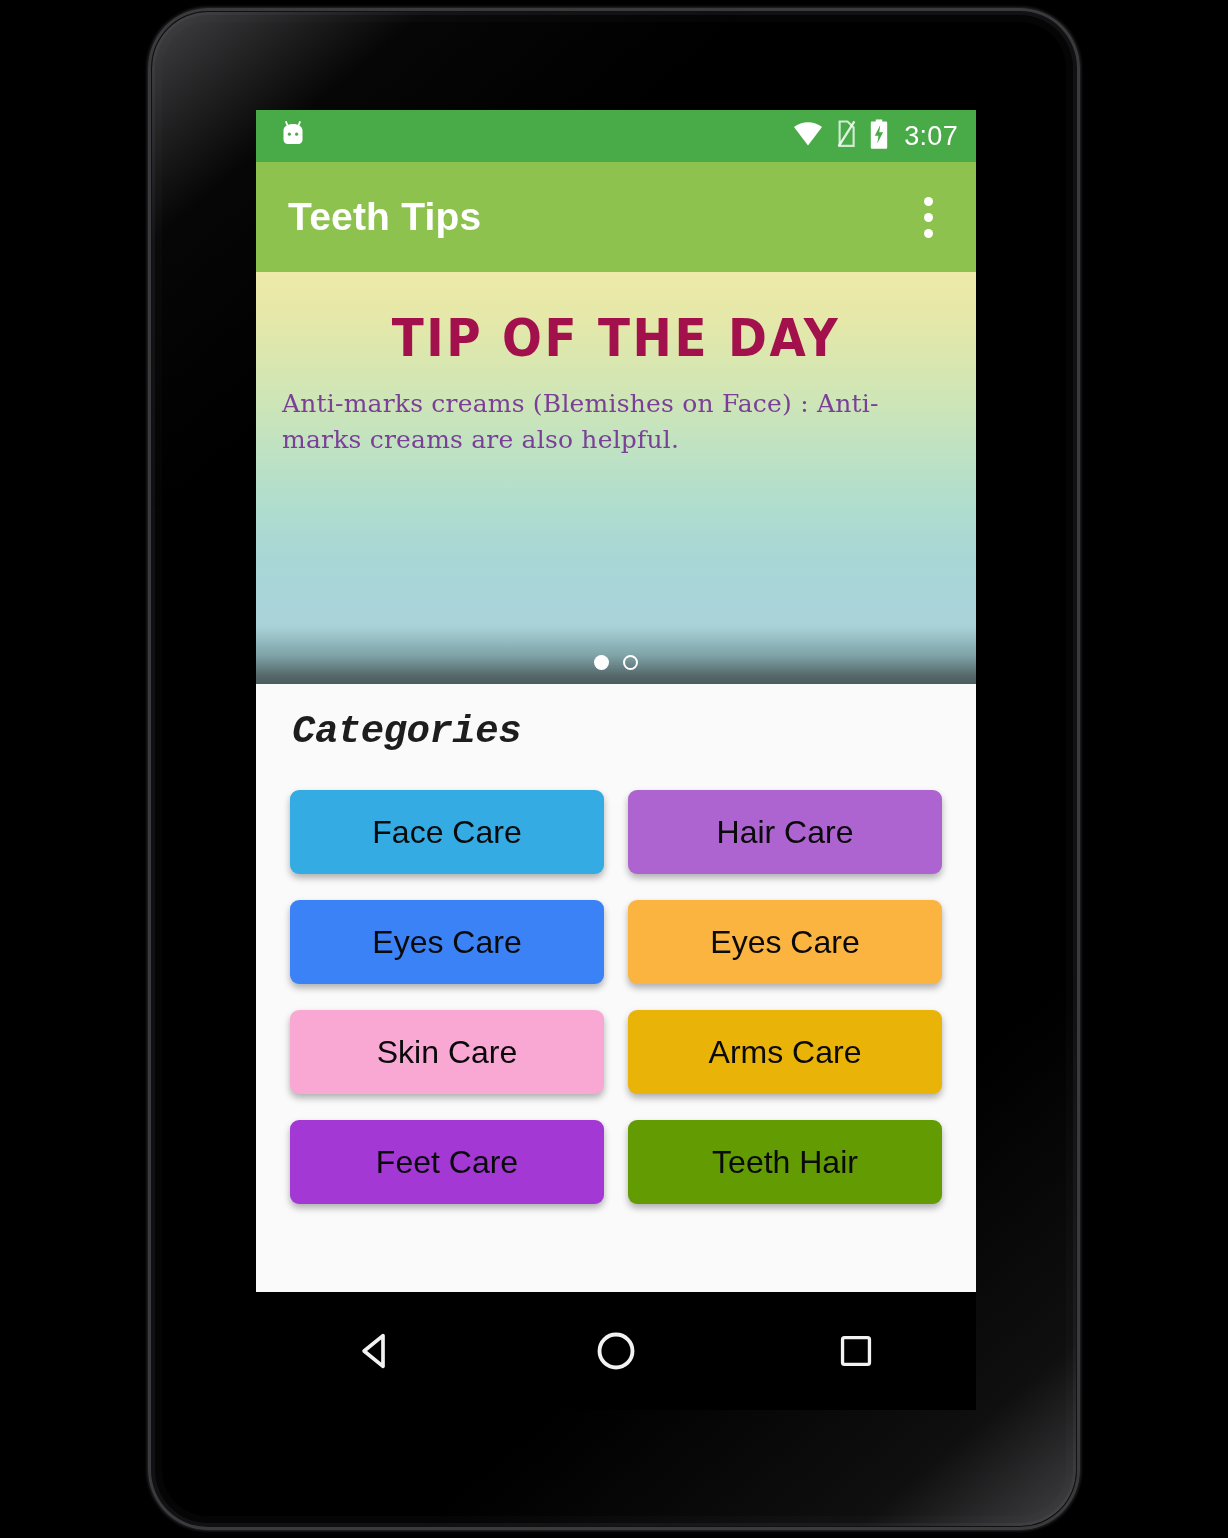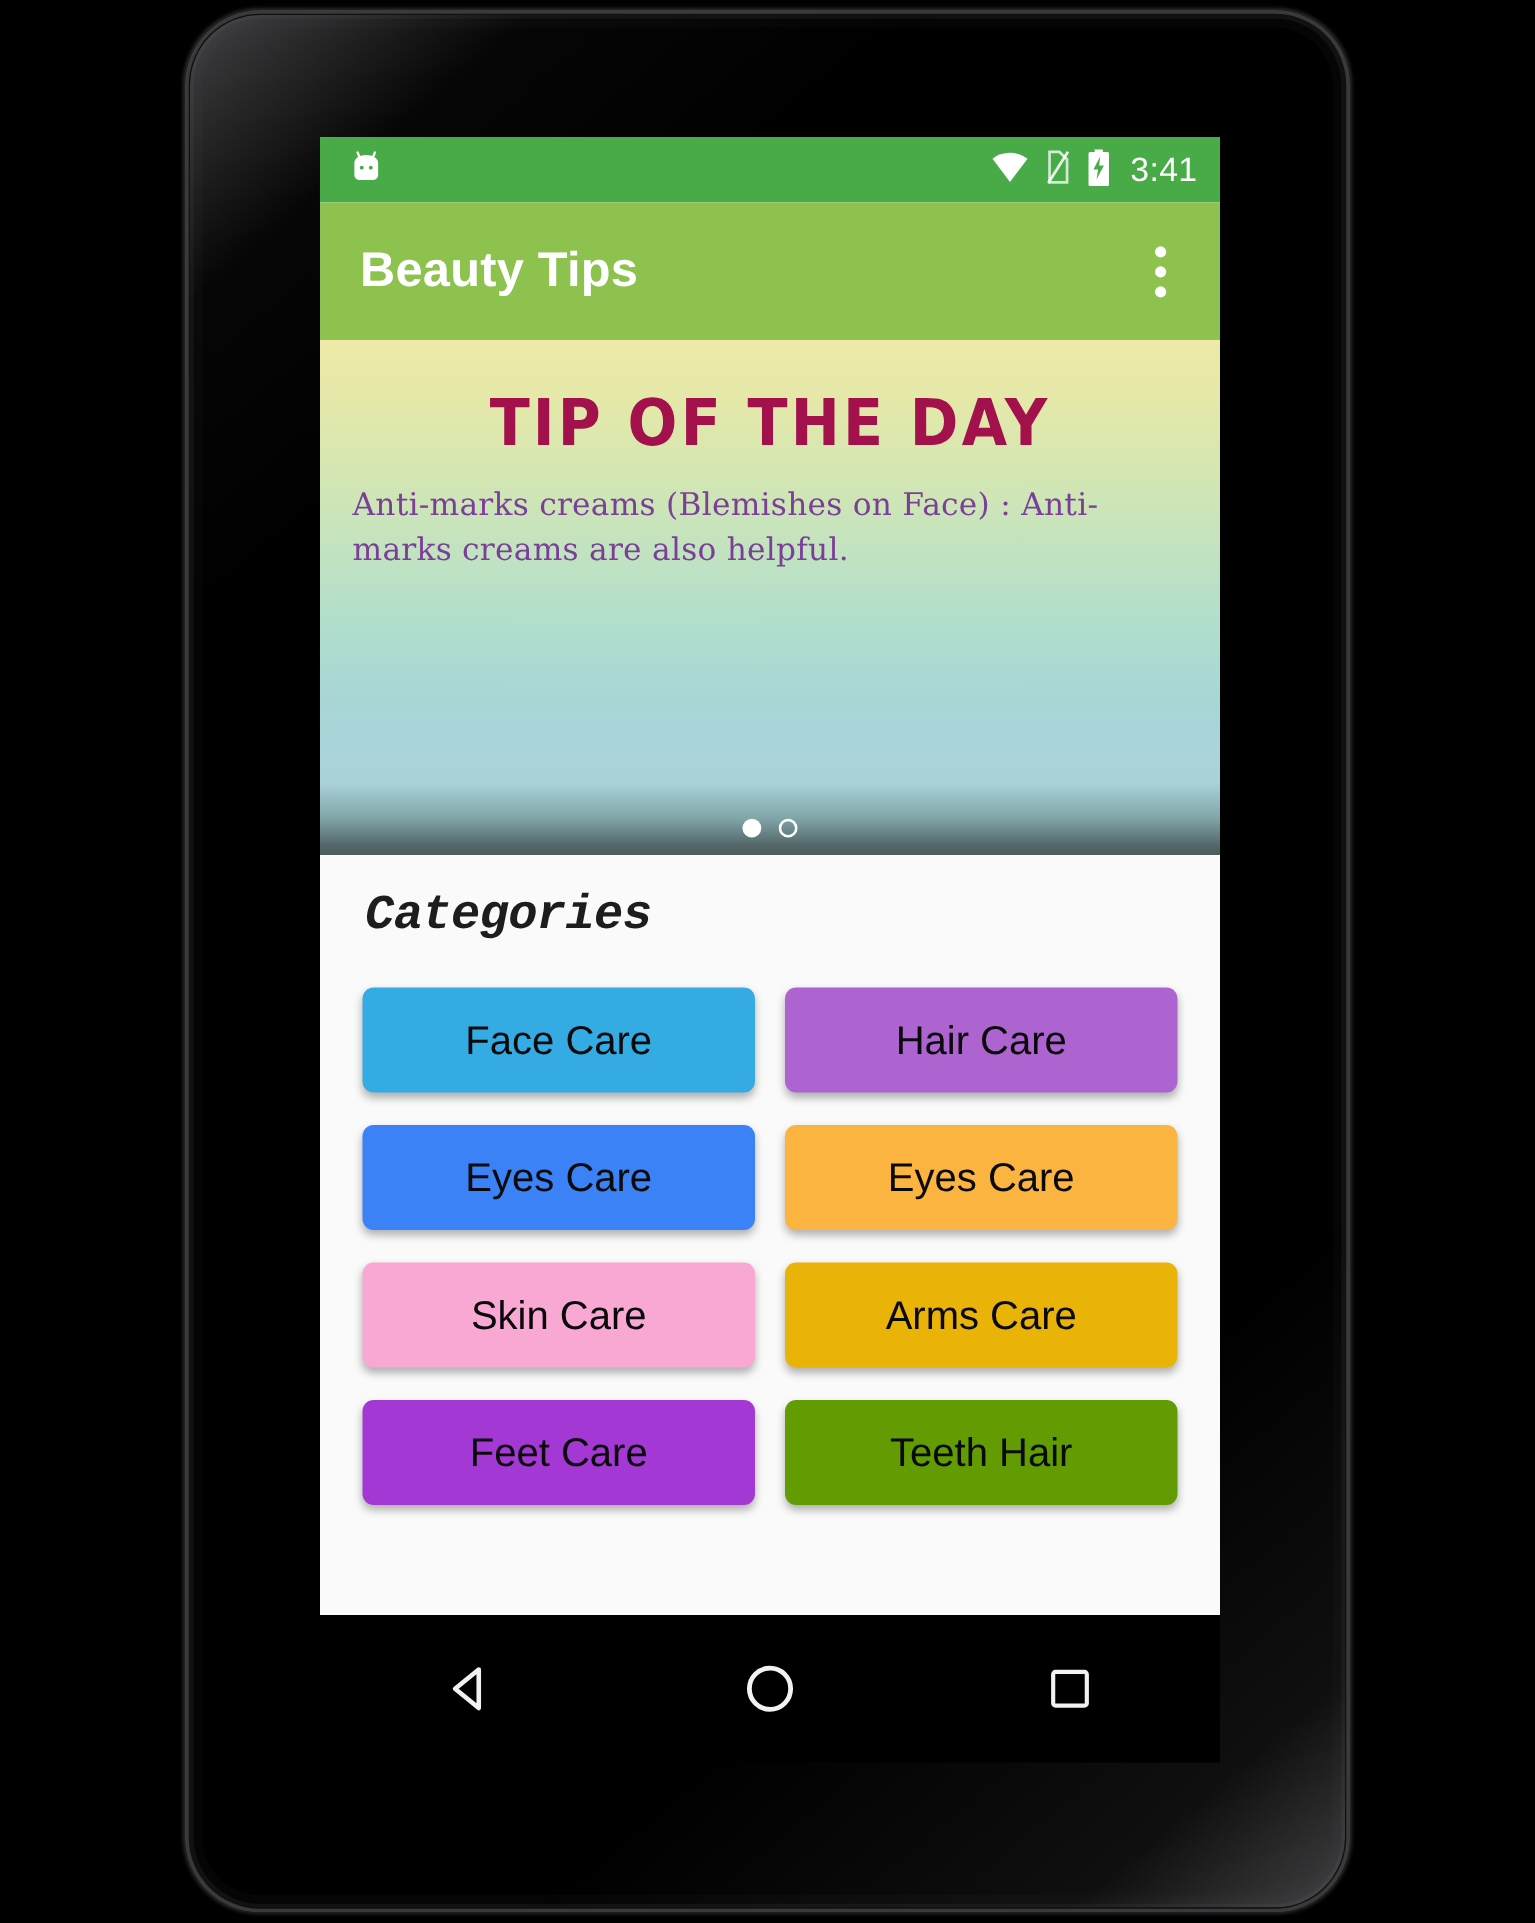--- a/index.html
+++ b/index.html
@@ -270,26 +270,26 @@
           <path d="M3 1.2h6.2L14 5.9V20.3H3z" fill="none" stroke="#ffffff" stroke-width="1.7" opacity="0.75"></path>
           <line x1="2.2" y1="20.8" x2="14.6" y2="1.1" stroke="#ffffff" stroke-width="1.8" opacity="0.85"></line>
         </svg>
       </span>
       <span class="sicon">
         <svg width="20" height="30" viewBox="0 0 14 22">
           <path d="M4.6 0.4h4.8v1.5H12c0.6 0 1 0.4 1 1v18c0 0.6-0.4 1-1 1H2c-0.6 0-1-0.4-1-1v-18c0-0.6 0.4-1 1-1h2.6z" fill="#ffffff"></path>
           <path d="M7.9 4.4 3.9 12.2h2.7l-0.9 5.8 4.3-8.2H7.2z" fill="#48ab48"></path>
         </svg>
       </span>
-      <span class="status-time">3:41</span>
+      <span class="status-time">3:07</span>
     </div>
   </div>
 
   <div id="app-bar">
-    <span id="app-title">Beauty Tips</span>
+    <span id="app-title">Teeth Tips</span>
     <div id="overflow-menu">
       <span></span>
       <span></span>
       <span></span>
     </div>
   </div>
 
   <div id="tip-carousel">
     <div id="tip-title">TIP OF THE DAY</div>
     <div id="tip-text">Anti-marks creams (Blemishes on Face) : Anti-marks creams are also helpful.</div>

